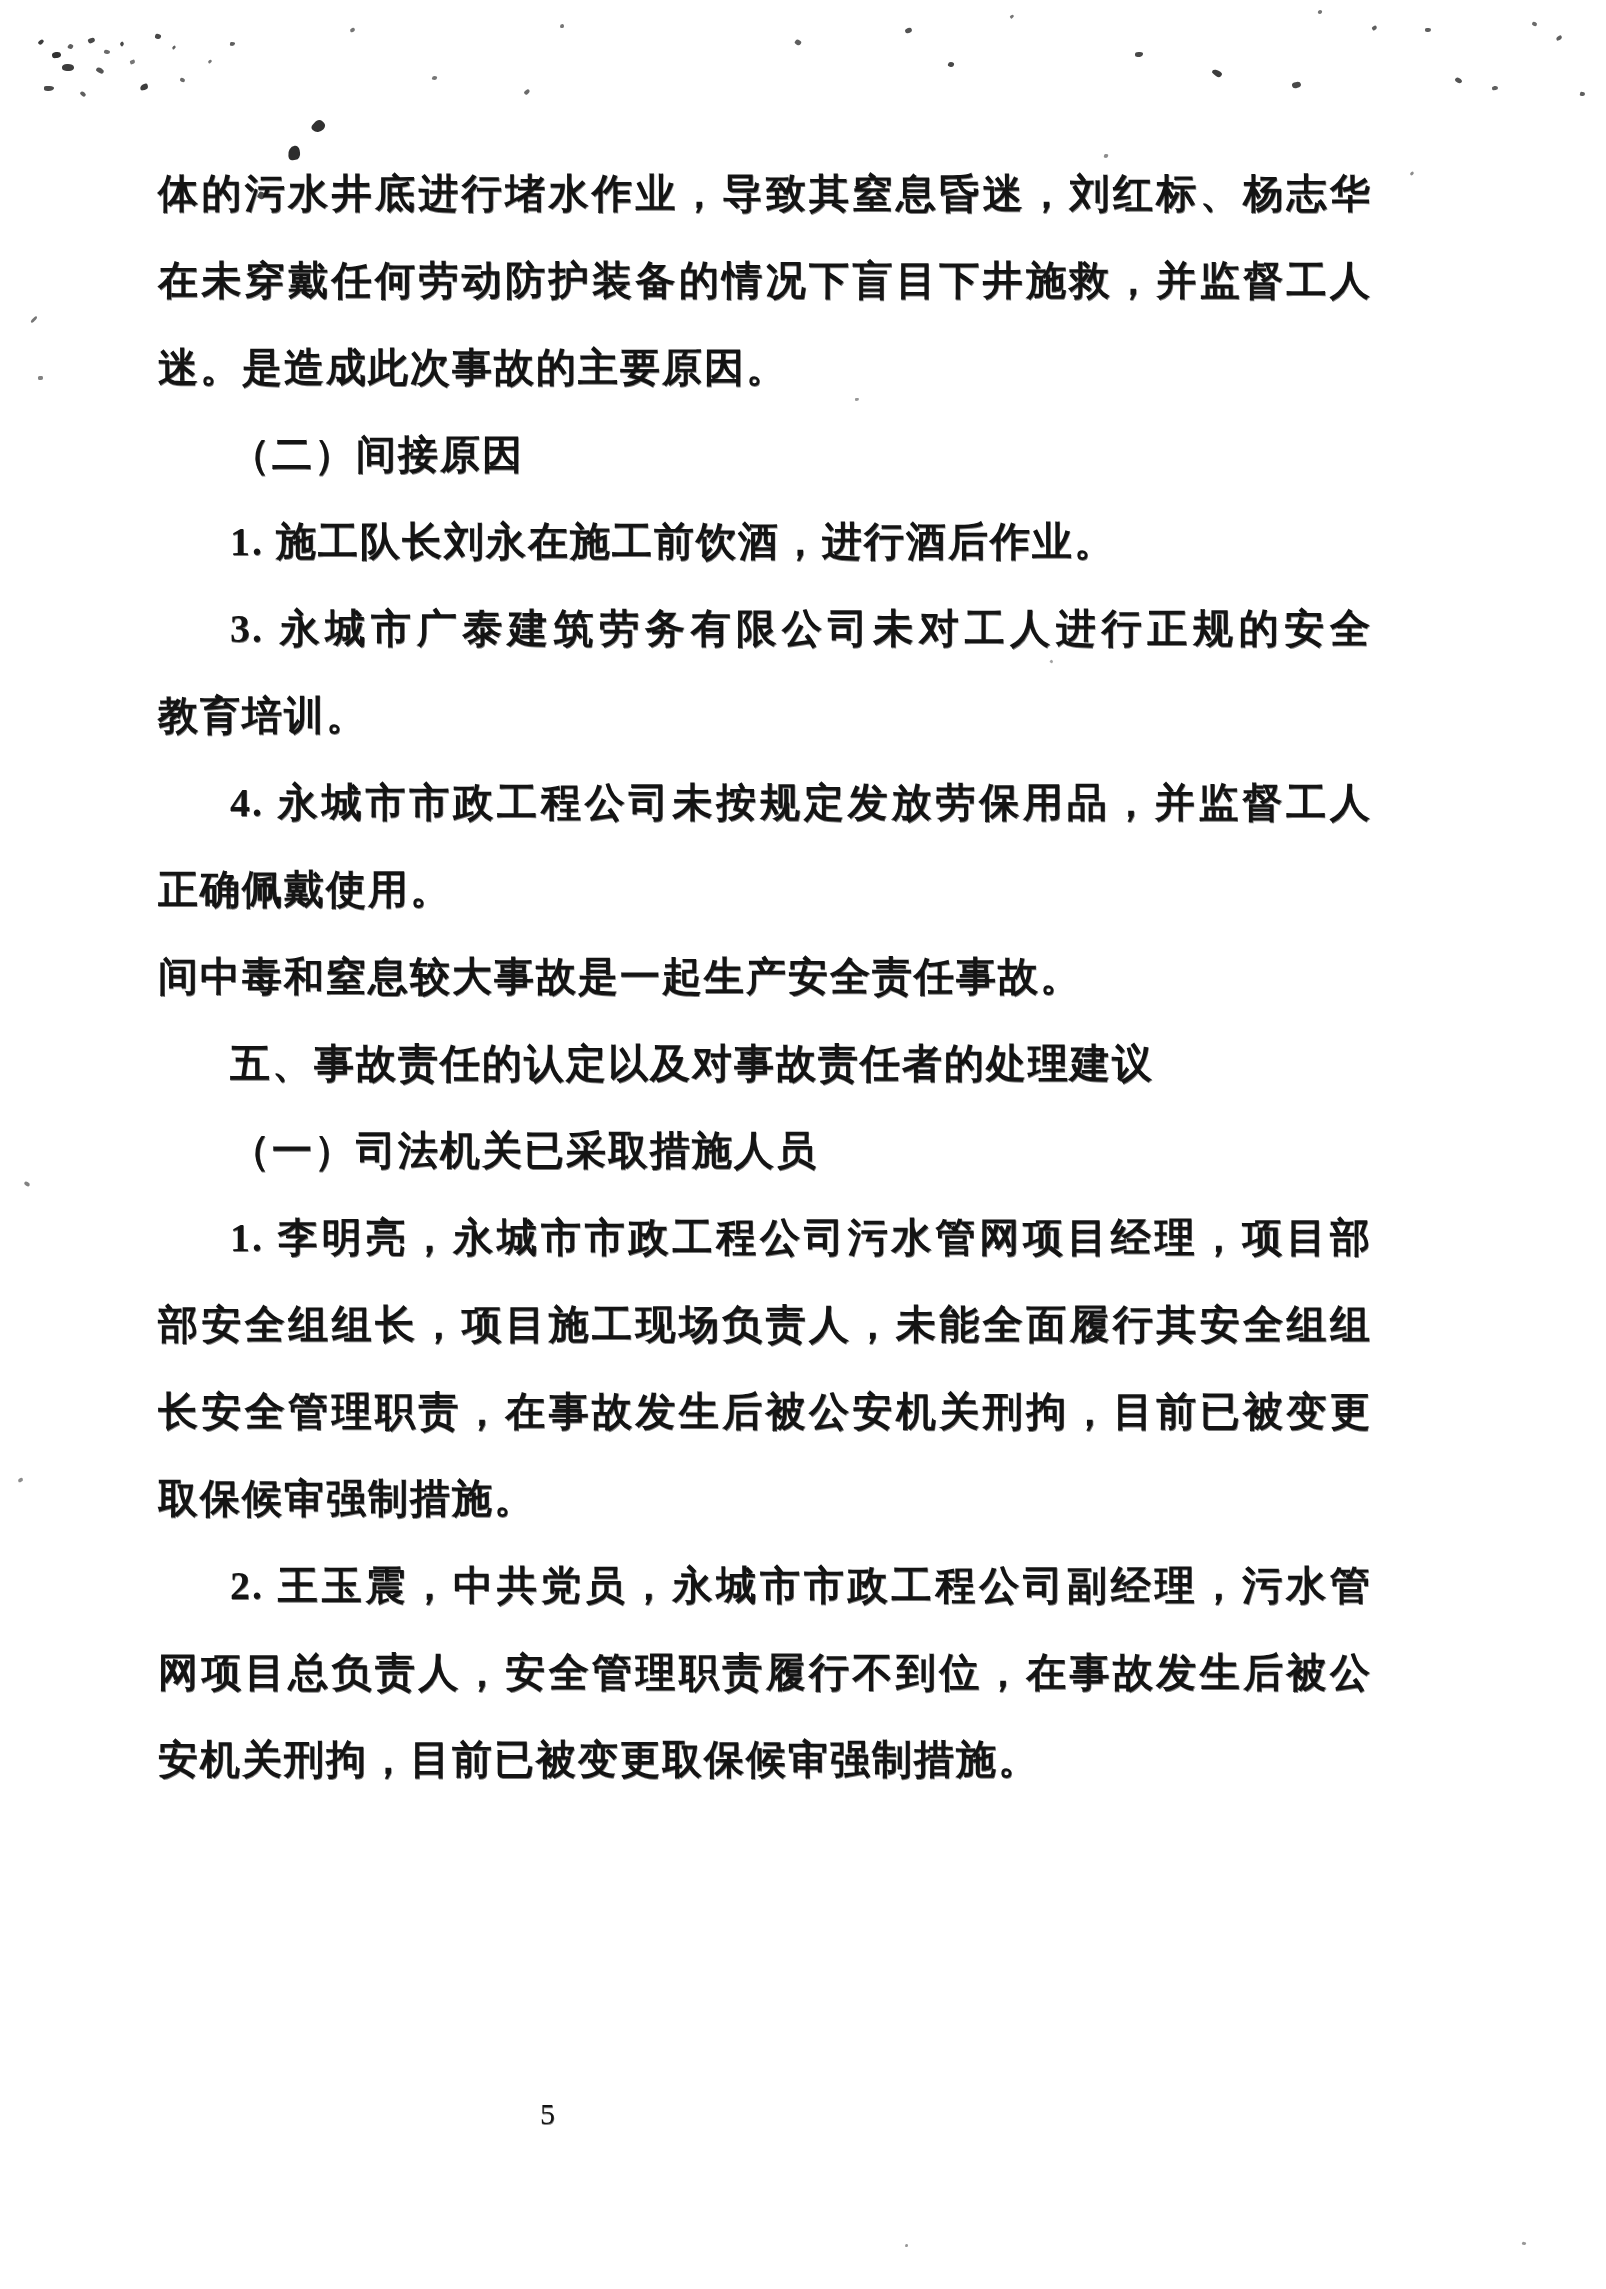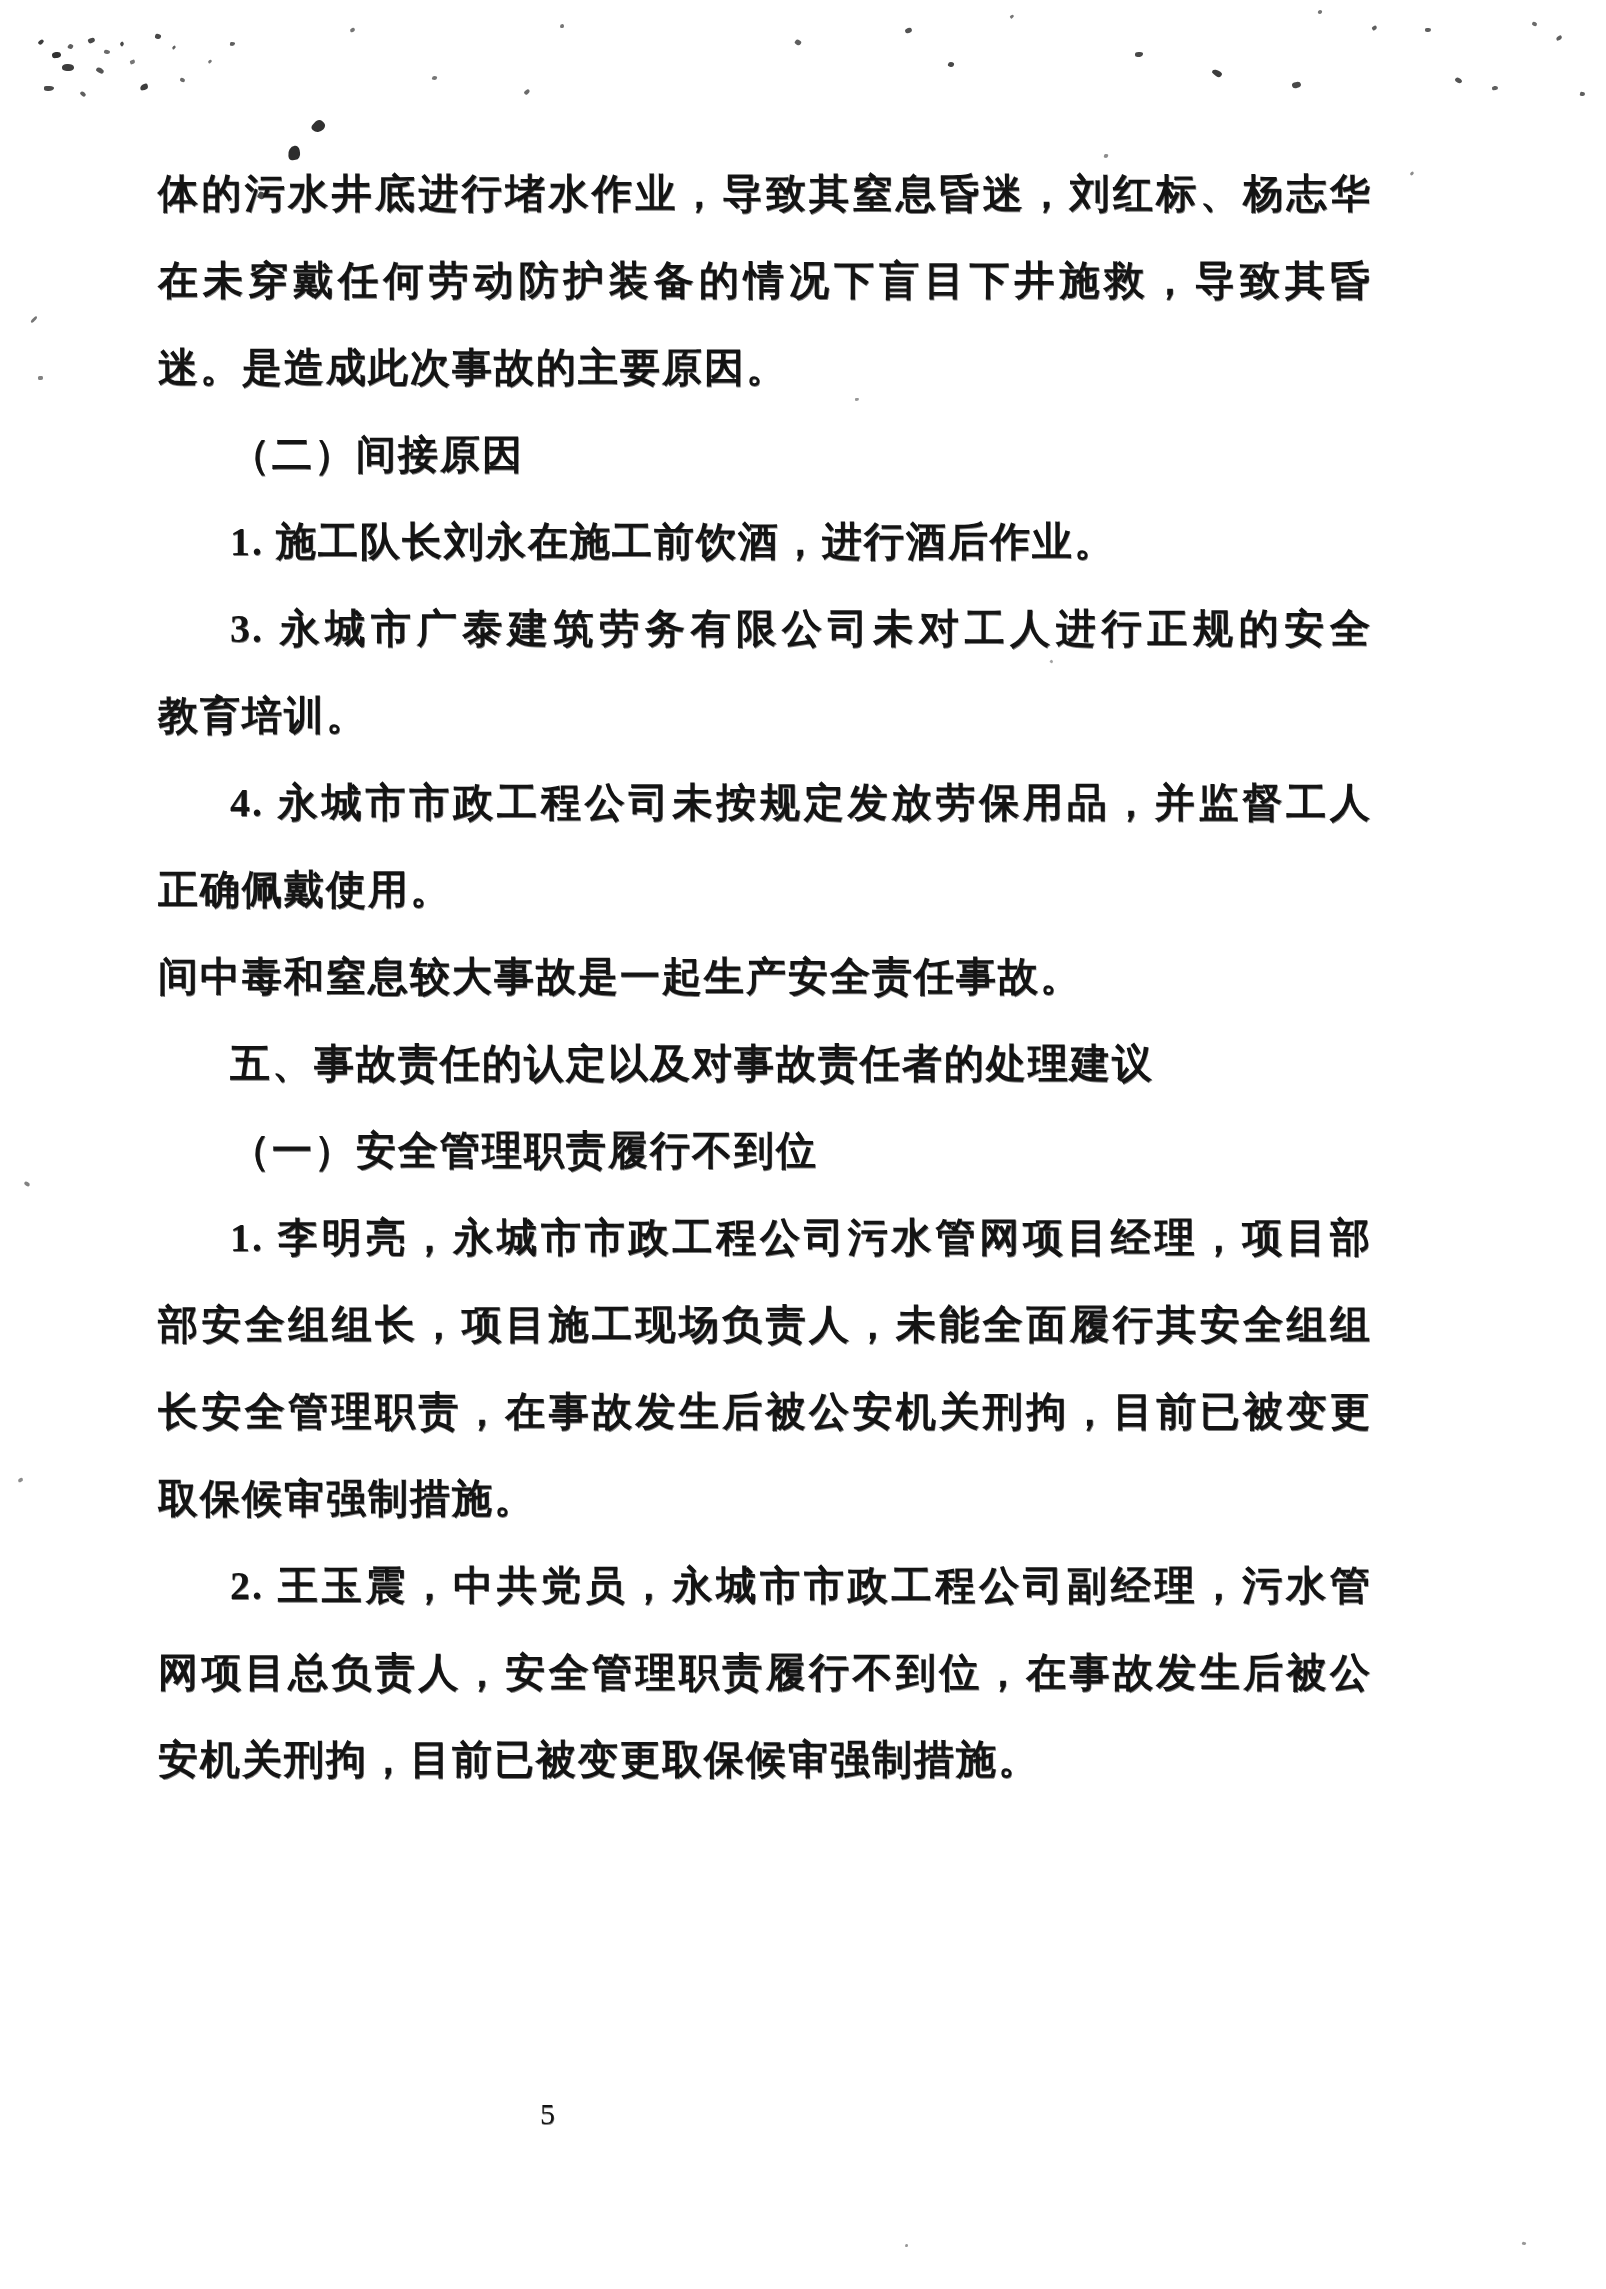--- a/index.html
+++ b/index.html
@@ -100,31 +100,31 @@
       <div class="speck" style="left: 1104px; top: 154px; width: 4px; height: 4px; opacity: 0.5; border-radius: 41% 26% 61% 27%; transform: rotate(16deg);"></div>
       <div class="speck" style="left: 1410px; top: 172px; width: 4px; height: 3px; opacity: 0.5; border-radius: 58% 48% 68% 46%; transform: rotate(-37deg);"></div>
       <div class="speck" style="left: 855px; top: 398px; width: 4px; height: 3px; opacity: 0.45; border-radius: 30% 35% 75%; transform: rotate(0deg);"></div>
       <div class="speck" style="left: 1050px; top: 660px; width: 3px; height: 3px; opacity: 0.4; border-radius: 47% 57% 42% 24%; transform: rotate(37deg);"></div>
       <div class="speck" style="left: 905px; top: 2244px; width: 3px; height: 3px; opacity: 0.45; border-radius: 64% 44% 49% 43%; transform: rotate(-16deg);"></div>
       <div class="speck" style="left: 1522px; top: 2242px; width: 4px; height: 3px; opacity: 0.45; border-radius: 36% 31% 56% 32%; transform: rotate(21deg);"></div>
     </div>
 
   <div class="content">
     <div class="line justify">体的污水井底进行堵水作业，导致其窒息昏迷，刘红标、杨志华</div>
-    <div class="line justify">在未穿戴任何劳动防护装备的情况下盲目下井施救，导致其昏</div>
+    <div class="line justify">在未穿戴任何劳动防护装备的情况下盲目下井施救，并监督工人</div>
     <div class="line">迷。是造成此次事故的主要原因。</div>
     <div class="line indent">（二）间接原因</div>
     <div class="line indent">1. 施工队长刘永在施工前饮酒，进行酒后作业。</div>
     <div class="line indent justify">3. 永城市广泰建筑劳务有限公司未对工人进行正规的安全</div>
     <div class="line">教育培训。</div>
     <div class="line indent justify">4. 永城市市政工程公司未按规定发放劳保用品，并监督工人</div>
     <div class="line">正确佩戴使用。</div>
     <div class="line">间中毒和窒息较大事故是一起生产安全责任事故。</div>
     <div class="line indent">五、事故责任的认定以及对事故责任者的处理建议</div>
-    <div class="line indent">（一）安全管理职责履行不到位</div>
+    <div class="line indent">（一）司法机关已采取措施人员</div>
     <div class="line indent justify">1. 李明亮，永城市市政工程公司污水管网项目经理，项目部</div>
     <div class="line justify">部安全组组长，项目施工现场负责人，未能全面履行其安全组组</div>
     <div class="line justify">长安全管理职责，在事故发生后被公安机关刑拘，目前已被变更</div>
     <div class="line">取保候审强制措施。</div>
     <div class="line indent justify">2. 王玉震，中共党员，永城市市政工程公司副经理，污水管</div>
     <div class="line justify">网项目总负责人，安全管理职责履行不到位，在事故发生后被公</div>
     <div class="line">安机关刑拘，目前已被变更取保候审强制措施。</div>
   </div>
 
   <div class="page-number">5</div>

